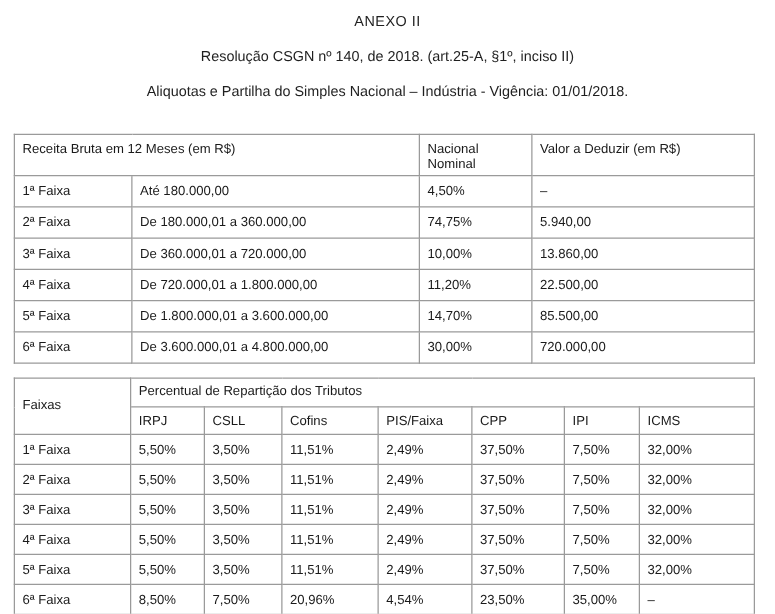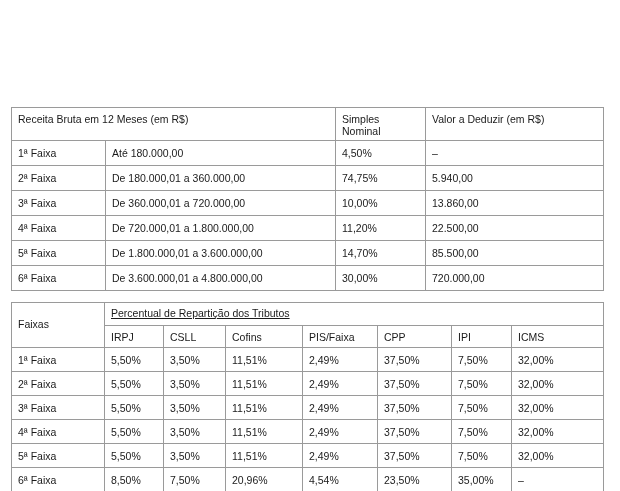--- a/index.html
+++ b/index.html
@@ -97,41 +97,46 @@
   #table2 .d2 { width: 62px; }
   #table2 .d3 { width: 77px; }
   #table2 .d4 { width: 75px; }
   #table2 .d5 { width: 74px; }
   #table2 .d6 { width: 60px; }
   #table2 .d7 { width: 92px; }
   #table2 thead tr.r1 th { height: 23px; }
   #table2 thead tr.r2 th { height: 22px; }
   #table2 tbody td { height: 24px; }
   #table2 .faixas-head { vertical-align: middle; padding-top: 0; }
-  #table2 .span-head { vertical-align: top; padding-top: 4px; text-decoration: underline; }
+  #table2 .span-head { vertical-align: top; padding-top: 4px; }
 </style>
 </head>
 <body>
 
 <div class="page">
 
+  <div class="heading-block">
+    <div class="h-anexo">ANEXO II</div>
+    <div class="h-resolucao">Resolução CSGN nº 140, de 2018. (art.25-A, §1º, inciso II)</div>
+    <div class="h-aliquotas">Aliquotas e Partilha do Simples Nacional – Indústria - Vigência: 01/01/2018.</div>
+  </div>
 
   <div class="tbl-wrap" id="table1-wrap">
     <table class="grid" id="table1">
       <colgroup>
         <col class="c0">
           <col class="c1">
           <col class="c2">
           <col class="c3">
       </colgroup>
       <thead>
         <tr>
           <th colspan="2">Receita Bruta em 12 Meses (em R$)</th>
           <th>
-            <span>Simples</span><br>
+            <span>Nacional</span><br>
             <span>Nominal</span>
           </th>
           <th>Valor a Deduzir (em R$)</th>
         </tr>
       </thead>
       <tbody id="table1-body">
           <tr>
             <td>1ª Faixa</td>
             <td>Até 180.000,00</td>
             <td>4,50%</td>

